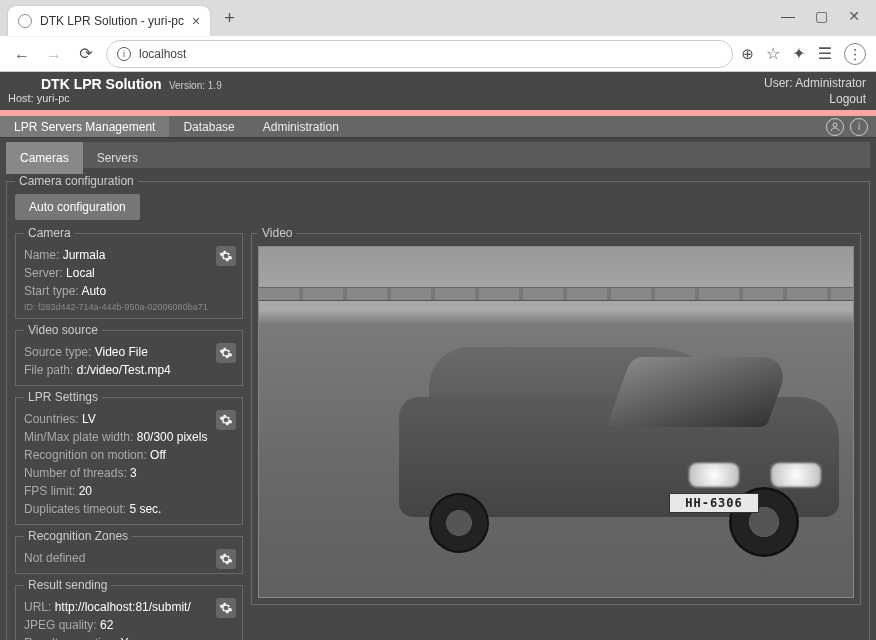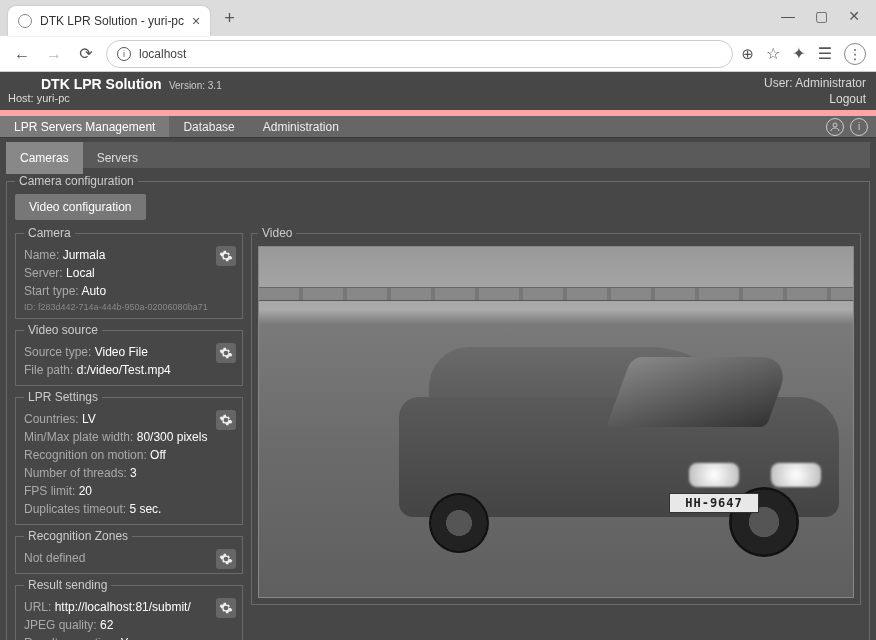--- a/index.html
+++ b/index.html
@@ -111,21 +111,21 @@
     <span class="dots-menu">⋮</span>
   </div>
 </div>
 
 <div class="app">
 
   <div class="app-header">
     <div>
       <div>
         <span class="app-title">DTK LPR Solution</span>
-        <span class="app-version">Version: 3.1</span>
+        <span class="app-version">Version: 1.9</span>
       </div>
       <div class="app-host">
         <span>Host:</span>
         <span>yuri-pc</span>
       </div>
     </div>
     <div class="app-userbox">
       <div>
         <span>User:</span>
         <span>Administrator</span>
@@ -150,21 +150,21 @@
   </div>
 
   <div class="sub-tabs">
     <div class="sub-tab active">Cameras</div>
     <div class="sub-tab">Servers</div>
   </div>
 
   <div class="content">
     <fieldset class="group">
       <legend>Camera configuration</legend>
-      <button class="btn">Video configuration</button>
+      <button class="btn">Auto configuration</button>
 
       <div class="cols" style="margin-top:6px">
         <div class="col-left">
 
           <fieldset class="subgroup">
             <legend>Camera</legend>
             <div class="gear">
                 <svg viewBox="0 0 24 24" fill="#eee">
                   <path d="M12 8a4 4 0 100 8 4 4 0 000-8zm9 4a7 7 0 01-.1 1.2l2 1.6-2 3.4-2.4-.8a7 7 0 01-2 1.2l-.4 2.5h-4l-.4-2.5a7 7 0 01-2-1.2l-2.4.8-2-3.4 2-1.6A7 7 0 013 12a7 7 0 01.1-1.2l-2-1.6 2-3.4 2.4.8a7 7 0 012-1.2L7.9 3h4l.4 2.5a7 7 0 012 1.2l2.4-.8 2 3.4-2 1.6c.1.4.1.8.1 1.2z"></path>
                 </svg>
@@ -235,21 +235,21 @@
               <div class="car">
                 <div class="car-body">
                   <div class="roof"></div>
                   <div class="lower"></div>
                   <div class="windshield"></div>
                   <div class="headlightL"></div>
                   <div class="headlightR"></div>
                 </div>
                 <div class="wheelR"></div>
                 <div class="wheelF"></div>
-                <div class="plate">HH-9647</div>
+                <div class="plate">HH-6306</div>
               </div>
             </div>
           </fieldset>
         </div>
       </div>
     </fieldset>
   </div>
 
 </div>
 

